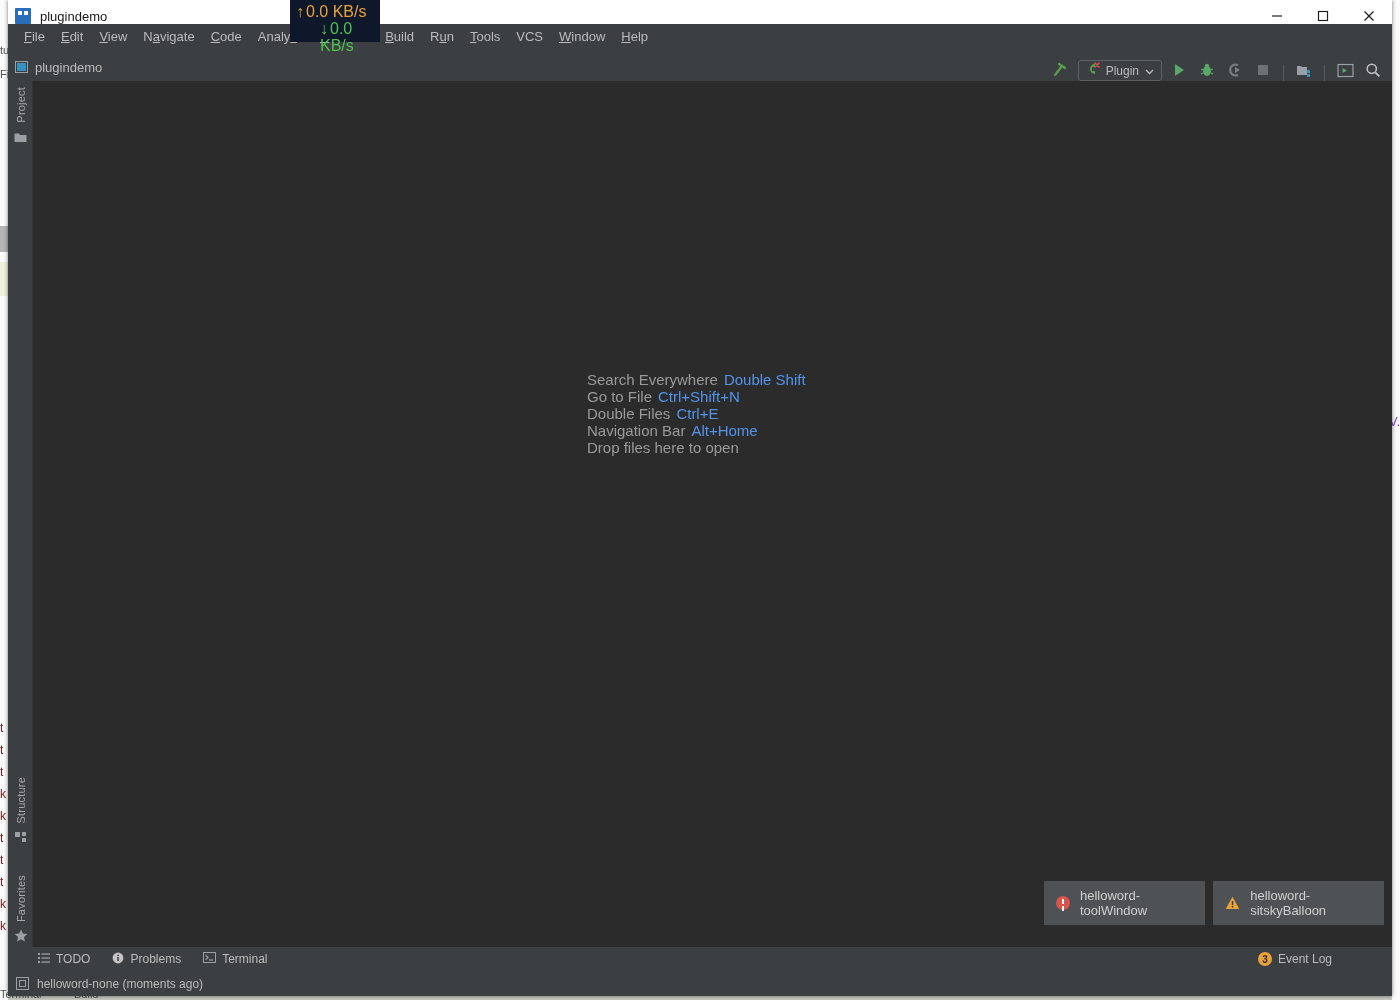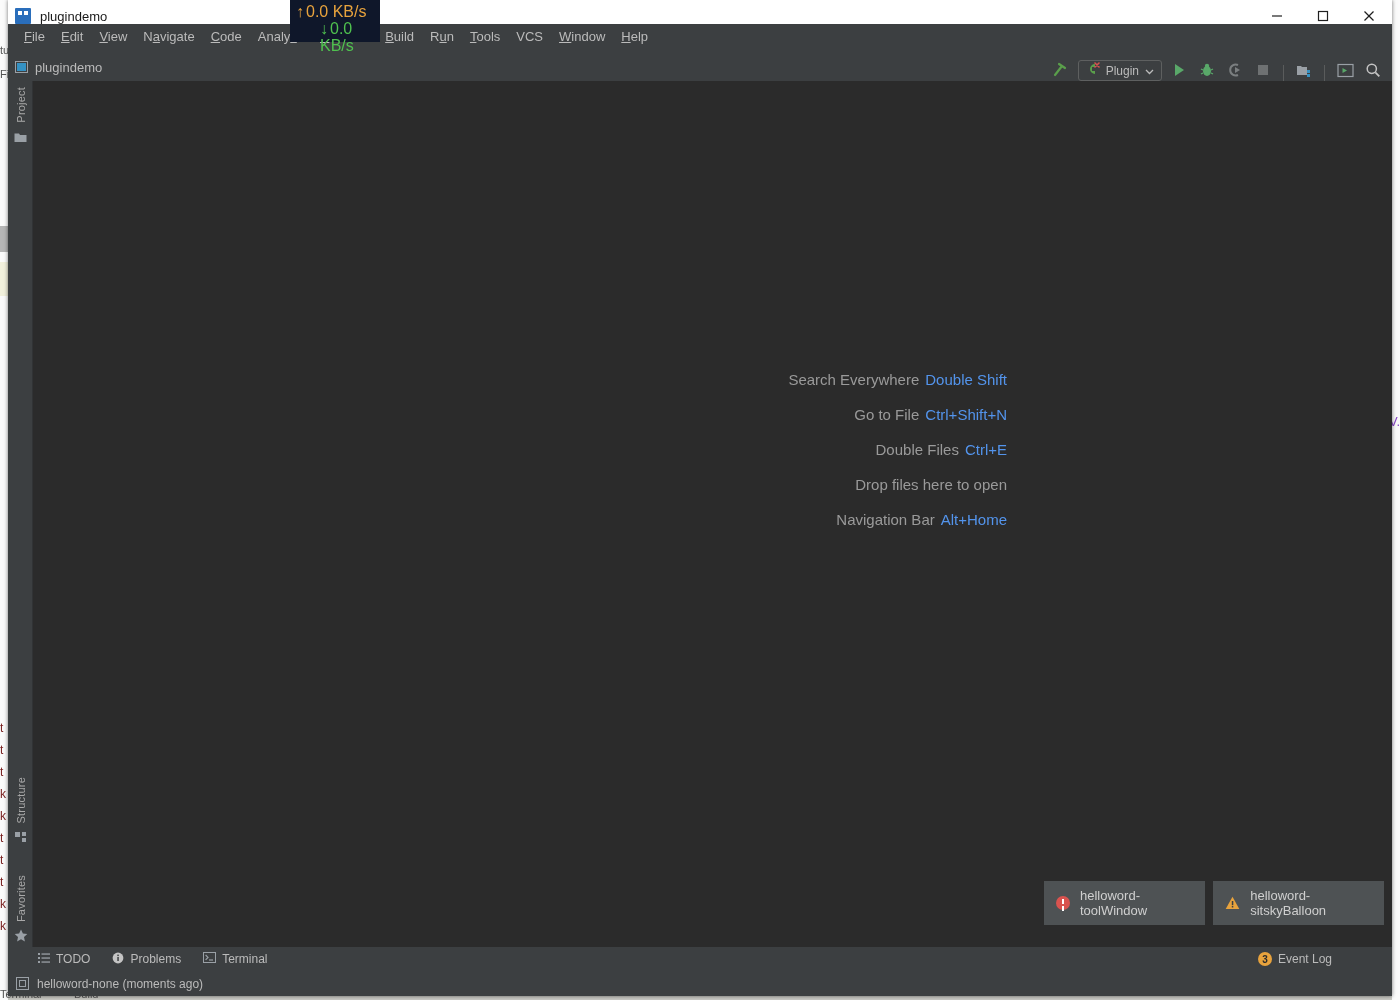--- a/index.html
+++ b/index.html
@@ -120,21 +120,21 @@
   .stripe-label.up { transform:rotate(180deg); }
   .stripe-ico { margin:2px 0; }
 
   
   #editor-area {
     position:absolute; left:25px; top:81px; width:1359px; height:866px;
     background:#2b2b2b;
   }
   #hints {
     position:absolute; left:554px; top:290px; width:420px;
-    display:flex; flex-direction:column; gap:18px;text-align:right;
+    display:flex; flex-direction:column; gap:0;
   }
   .hint-row { font-size:15px; color:#9a9a9a; white-space:nowrap; }
   .hint-key { color:#5394ec; margin-left:6px; }
 
   
   #notifications {
     position:absolute; right:8px; bottom:22px; width:340px;
     display:flex; flex-direction:row; gap:8px; z-index:20;
   }
   .balloon {
@@ -375,24 +375,24 @@
       <div class="hint-row">
         <span>Search Everywhere</span><span class="hint-key">Double Shift</span>
       </div>
       <div class="hint-row">
         <span>Go to File</span><span class="hint-key">Ctrl+Shift+N</span>
       </div>
       <div class="hint-row">
         <span>Double Files</span><span class="hint-key">Ctrl+E</span>
       </div>
       <div class="hint-row">
+        <span>Navigation Bar</span><span class="hint-key">Alt+Home</span>
+      </div>
+      <div class="hint-row">
         <span>Drop files here to open</span>
-      </div>
-      <div class="hint-row">
-        <span>Navigation Bar</span><span class="hint-key">Alt+Home</span>
       </div>
     </div>
 
     <div id="notifications">
       <div class="balloon">
         <span class="ico-error"></span>
         <span class="balloon-text">helloword-toolWindow</span>
       </div>
       <div class="balloon">
         <span class="ico-warn">

